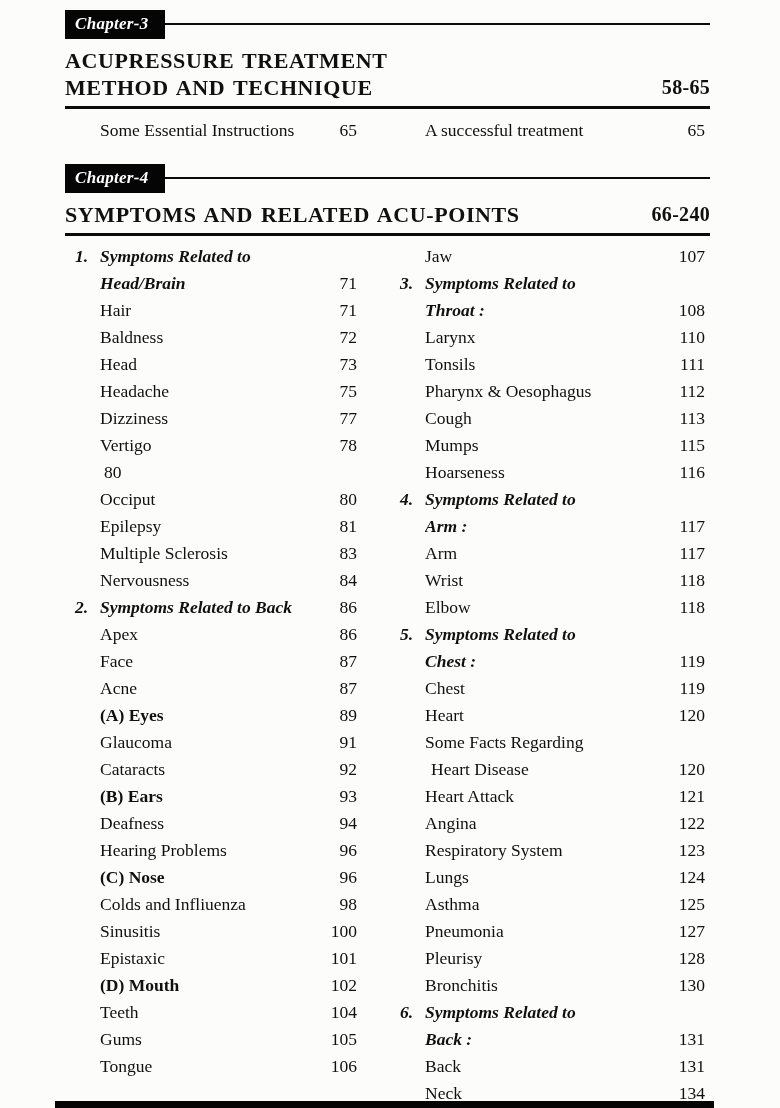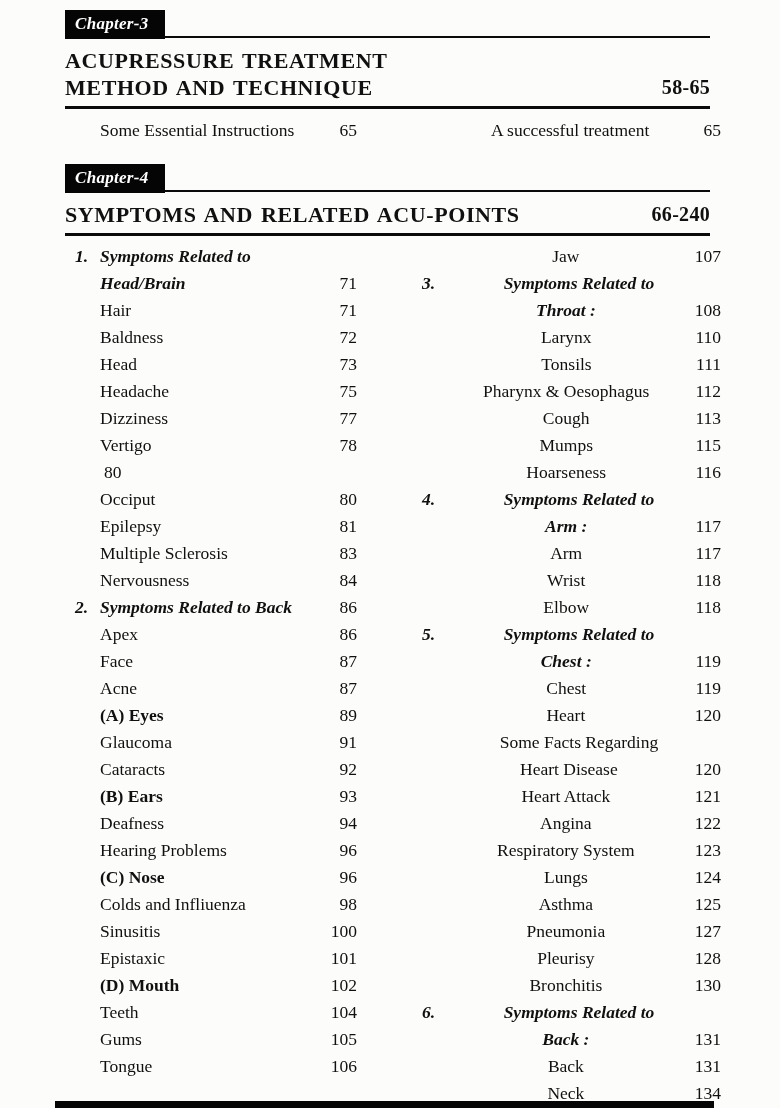--- a/index.html
+++ b/index.html
@@ -3,37 +3,37 @@
 <meta charset="utf-8">
 <style>
   * { margin:0; padding:0; box-sizing:border-box; }
   html,body { background:#e9e9e7; }
   body { width:780px; height:1108px; position:relative; overflow:hidden;
          font-family:"Liberation Serif","DejaVu Serif",serif; color:#101010;
          background:#fcfcfa; }
   .content { padding:10px 70px 0 65px; }
 
   
-  .badge-row { display:flex; align-items:flex-end; margin-bottom:8px; }
+  .badge-row { display:flex; align-items:center; margin-bottom:8px; }
   .chapter-badge { background:#050505; color:#ffffff; font-weight:bold; font-style:italic;
                    font-size:17px; line-height:20px; padding:4px 16px 5px 10px;
                    letter-spacing:0.3px; }
   .badge-rule { flex:1; border-bottom:2px solid #0a0a0a; margin-bottom:1px; }
 
   
   .heading { font-weight:bold; font-size:22px; line-height:27px; letter-spacing:0.6px;
              word-spacing:2px; }
   .heading-row { display:flex; justify-content:space-between; align-items:center; }
   .page-range { font-size:20px; letter-spacing:0.3px; }
   .thick-rule { border-top:3px solid #0a0a0a; margin-top:5px; }
 
   
   .two-col { display:flex; }
   .col.left  { width:282px; margin-left:10px; flex:none; }
-  .col.right { width:305px; margin-left:59px; flex:none;text-align:center; }
+  .col.right { width:305px; margin-left:43px; flex:none; }
 
   .sub-row { margin-top:8px; }
   .toc { margin-top:7px; }
 
   .toc-row { display:flex; align-items:baseline; font-size:17.5px; line-height:27px; }
   .toc-row .num   { width:25px; flex:none; font-weight:bold; font-style:italic; }
   .toc-row .label { flex:1 1 auto; white-space:nowrap; overflow:hidden; }
   .toc-row .page  { flex:none; margin-left:4px; }
   .toc-row.section .num,
   .toc-row.section .label,

